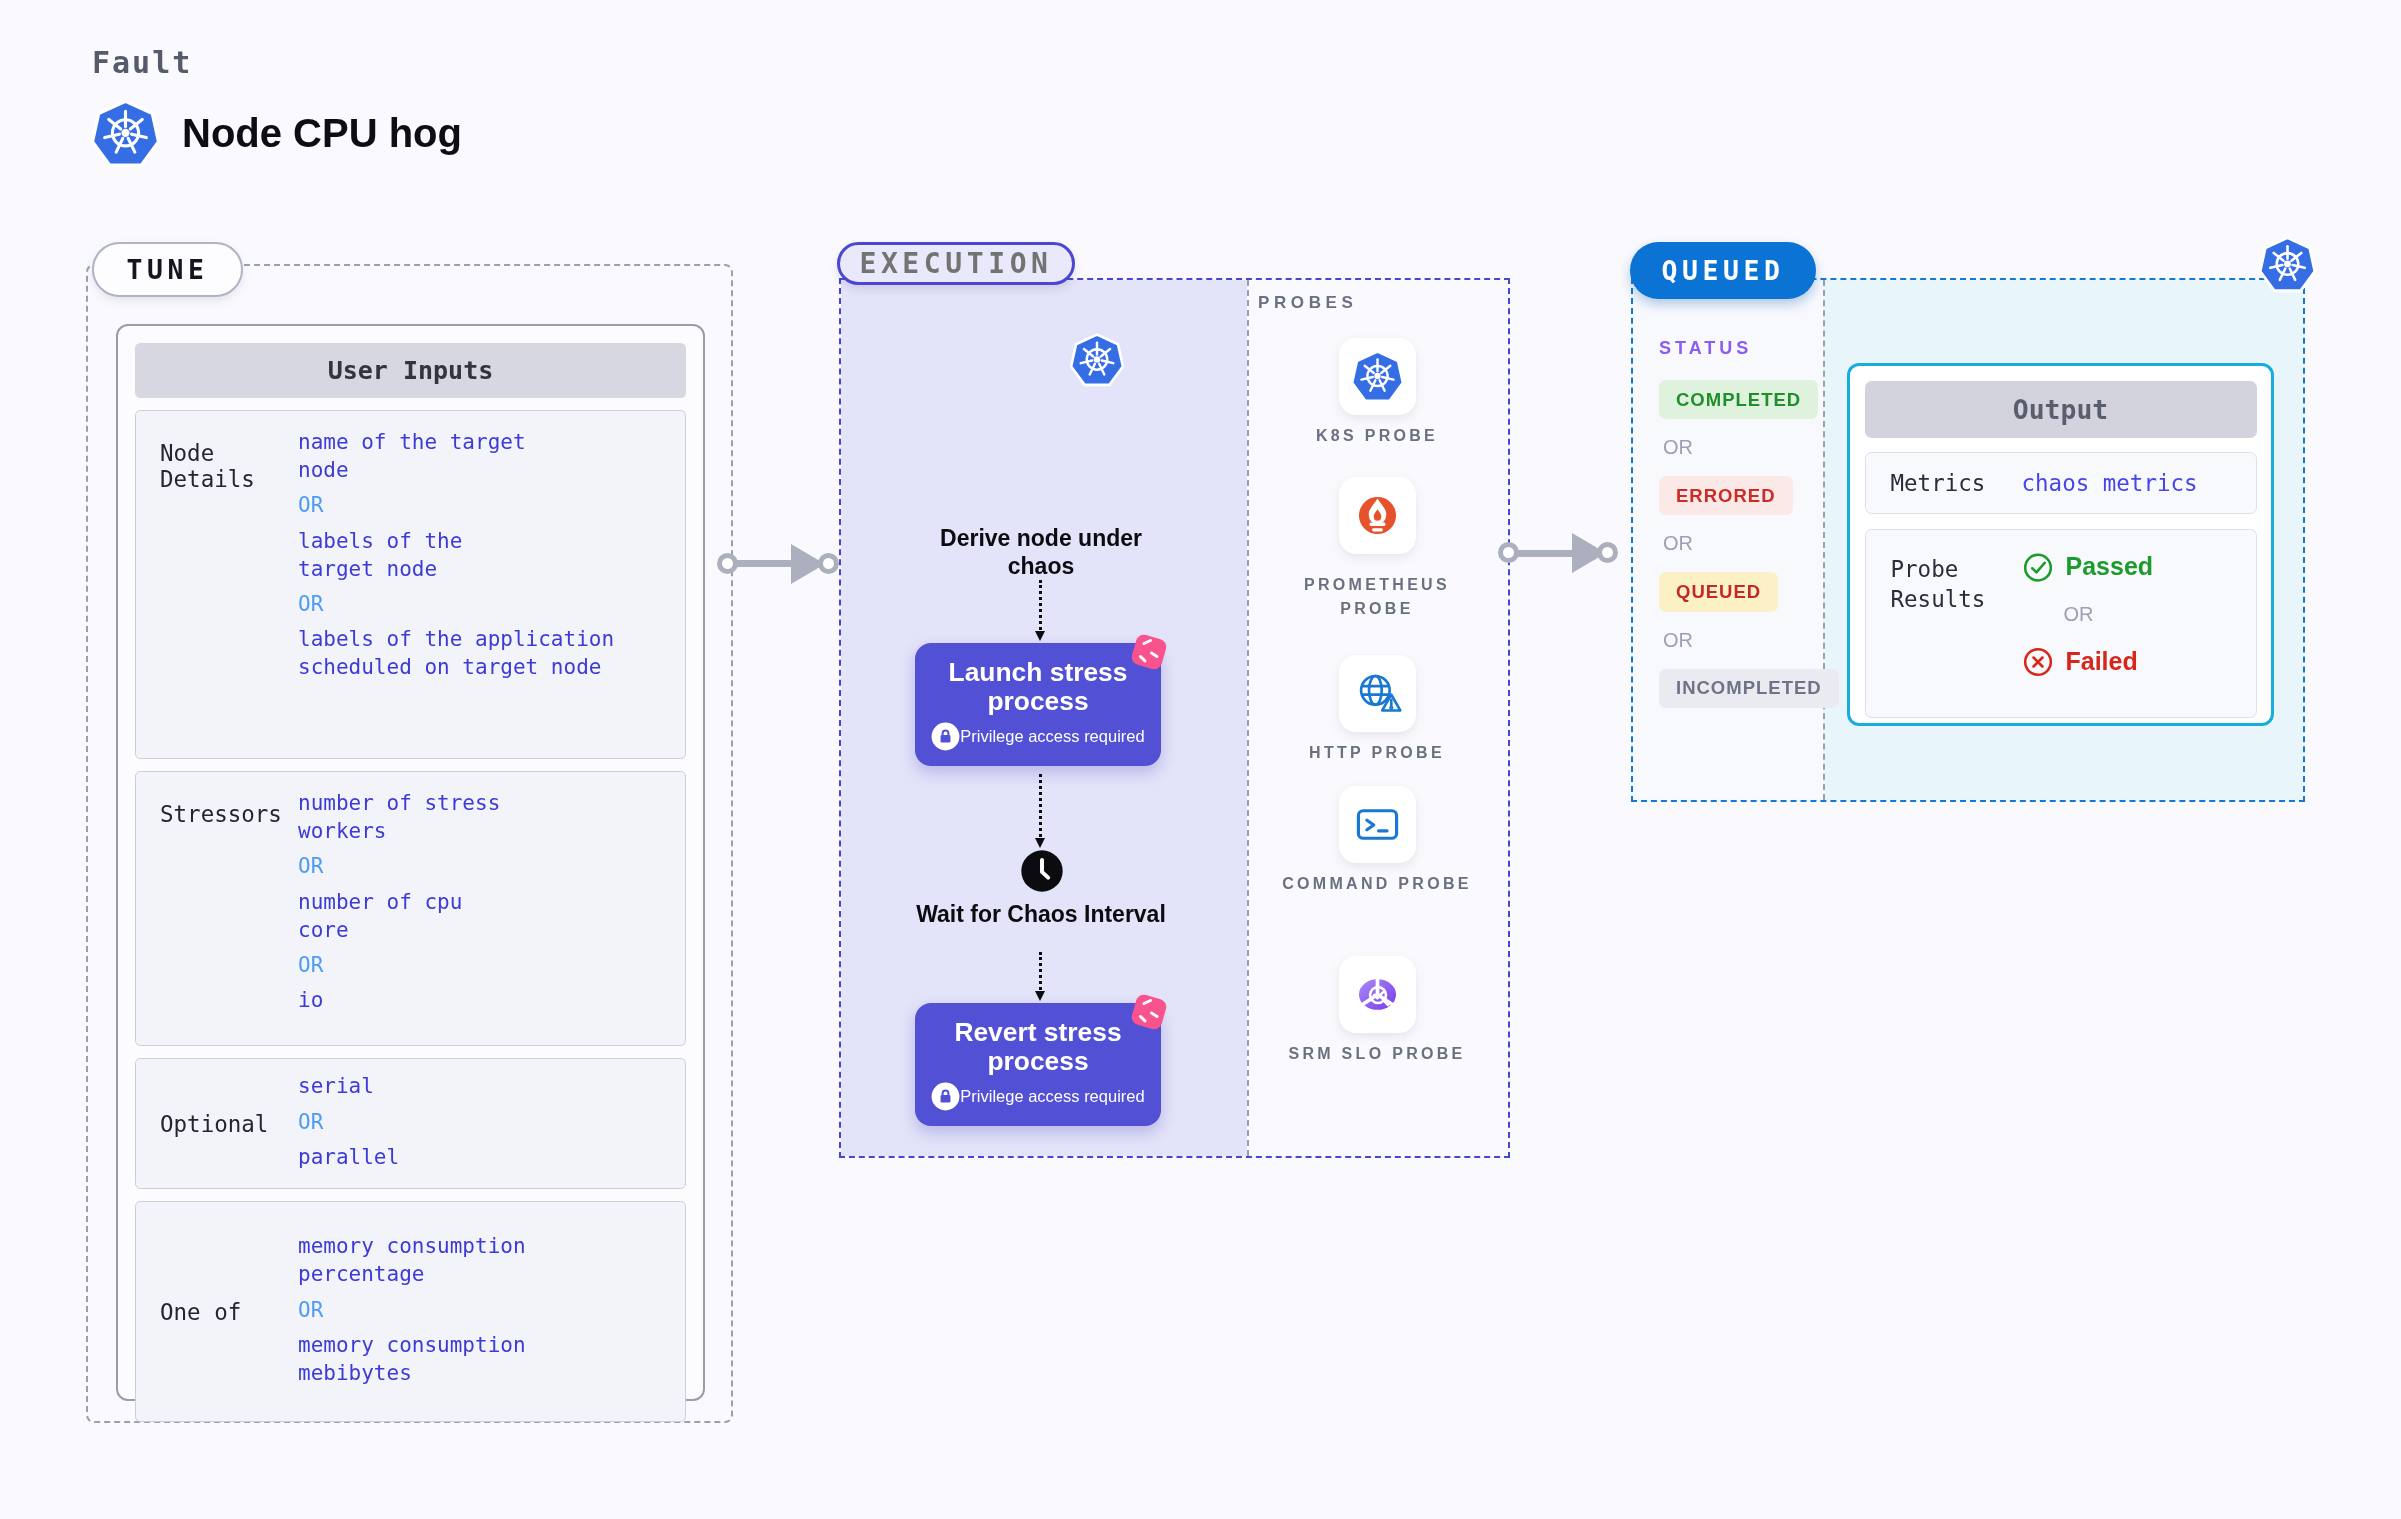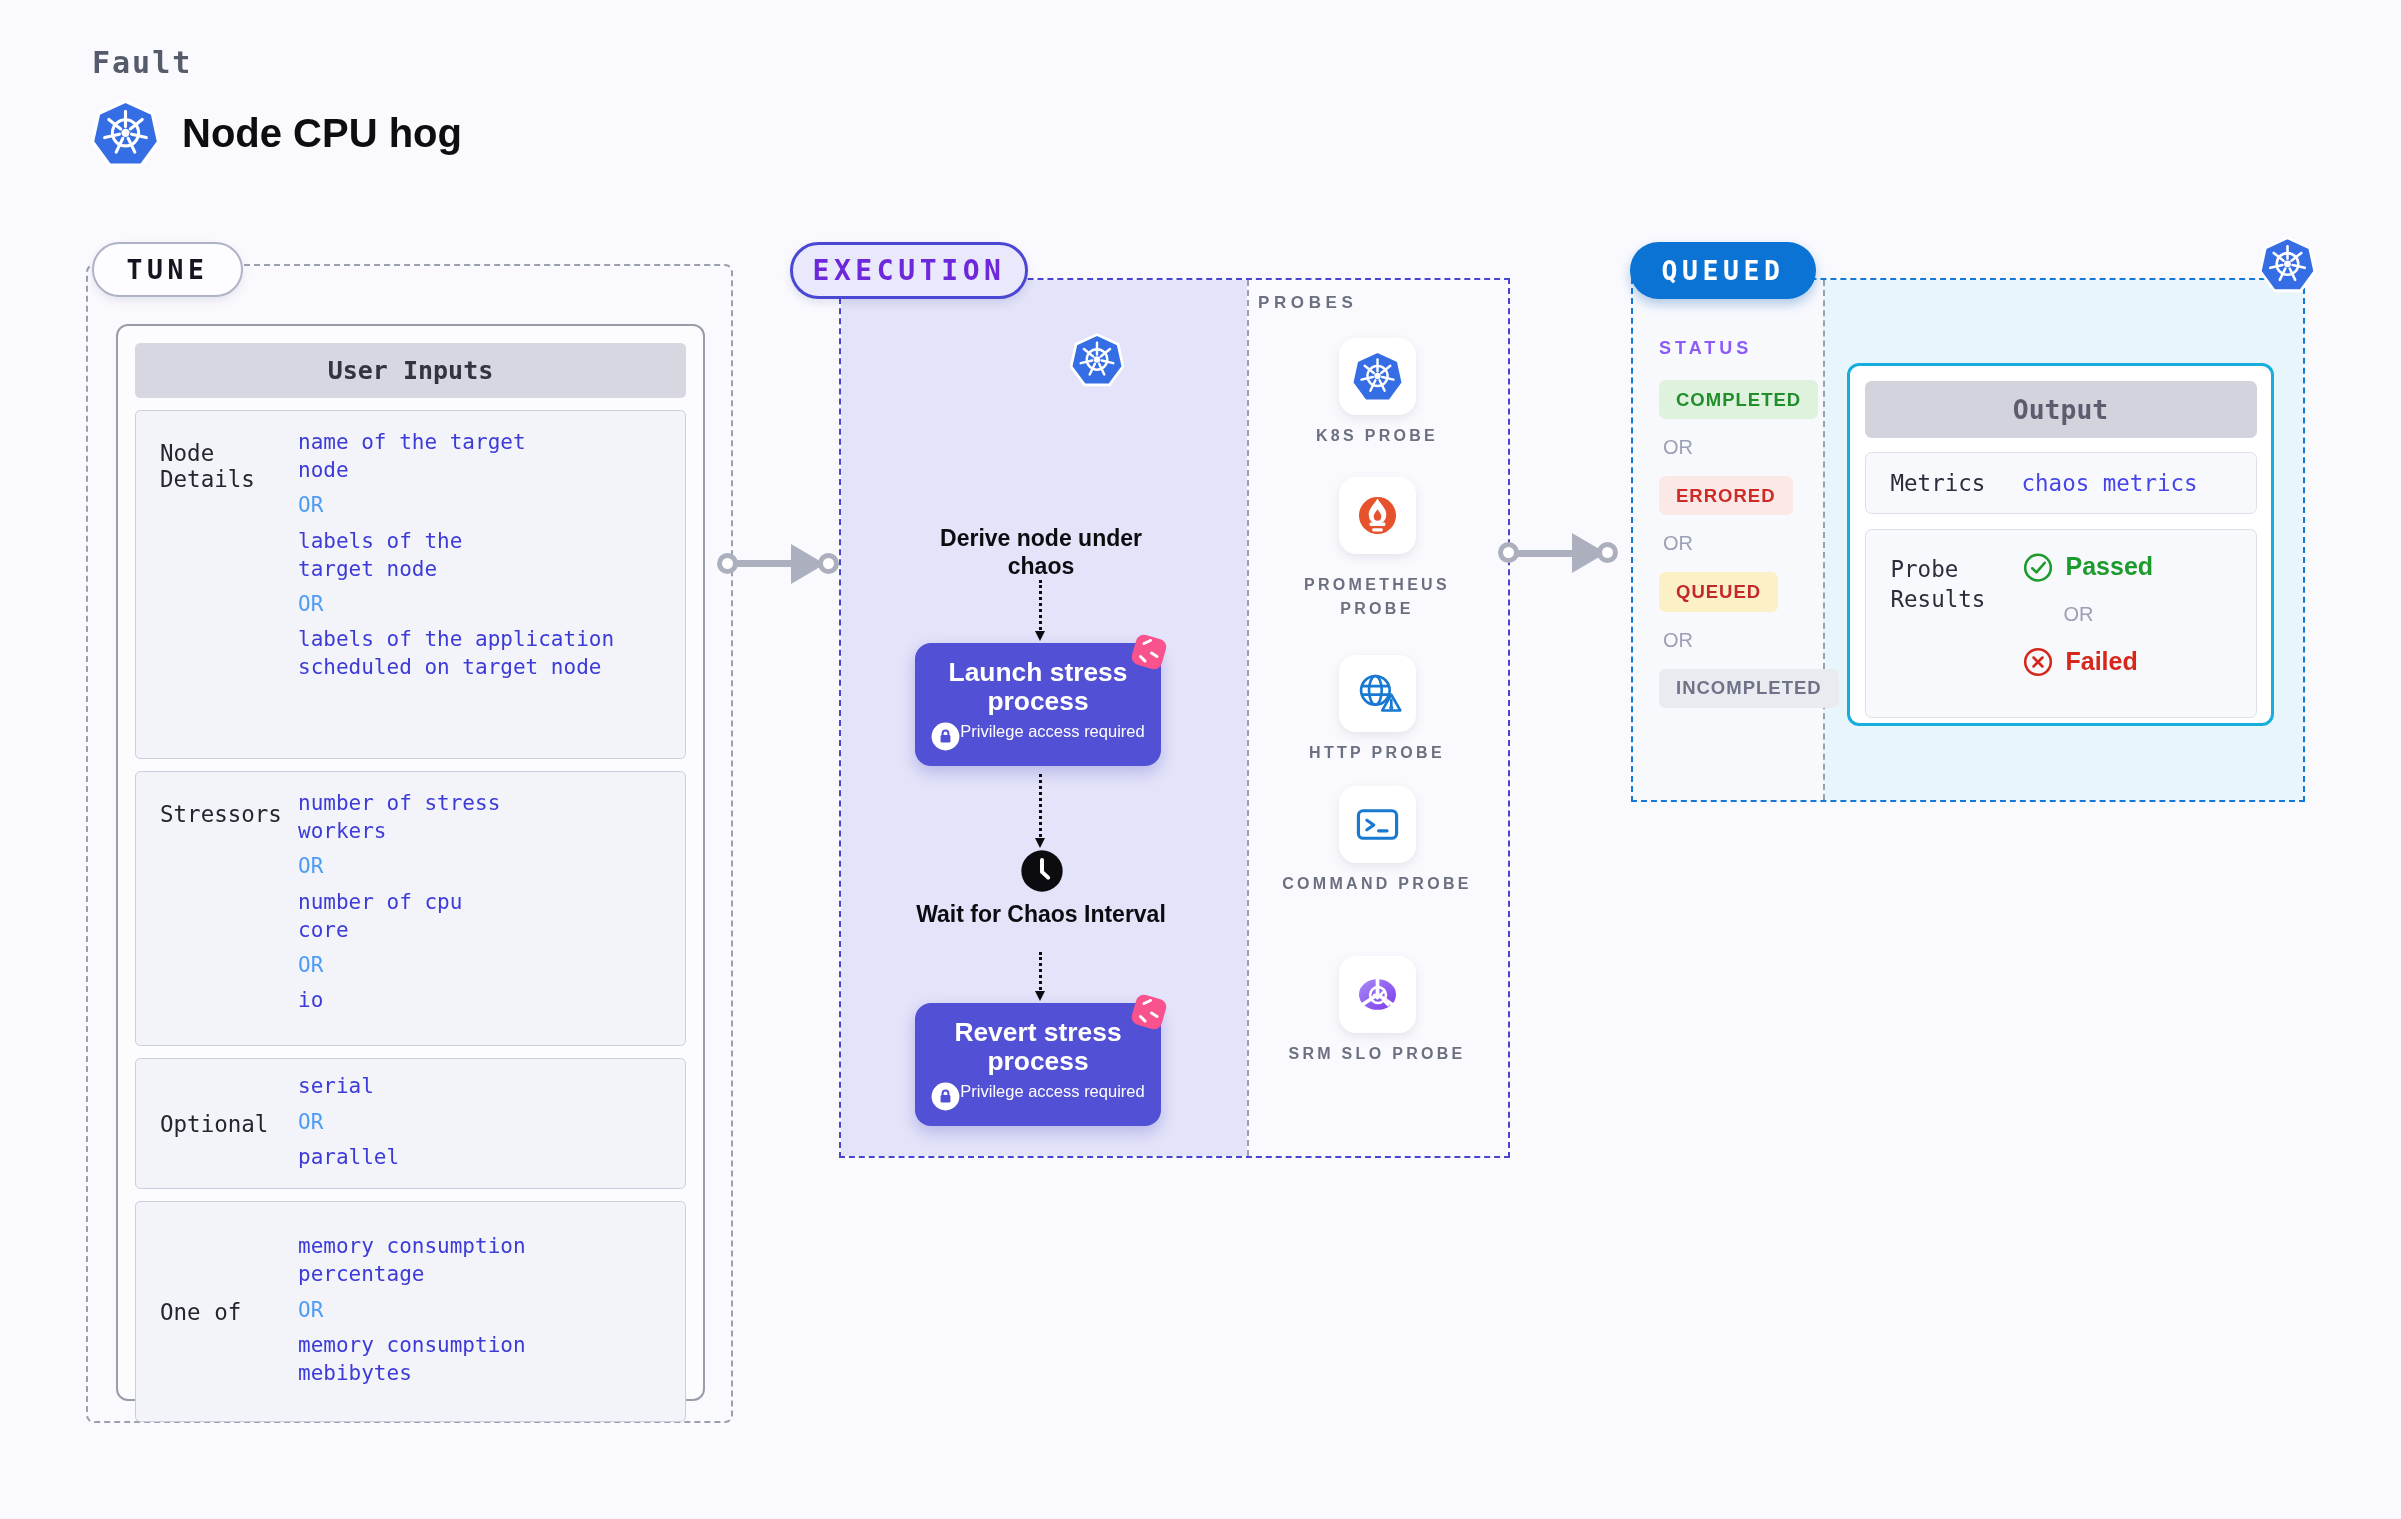--- a/index.html
+++ b/index.html
@@ -49,22 +49,22 @@
                background:#fff; border:5.3px solid #ACAFBD; }
   .conn .bar { position:absolute; height:6.6px; background:#ACAFBD; }
   .conn .tri { position:absolute; width:0; height:0; border-top:20px solid transparent;
                border-bottom:20px solid transparent; border-left:34px solid #ACAFBD; }
 
   
   .exec-box { position:absolute; left:839px; top:278px; width:671px; height:880px;
               border:2.6px dashed #4846CE; z-index:1; }
   .exec-lav { position:absolute; left:0; top:0; bottom:0; width:406px; background:#E3E3F9; }
   .probe-area { position:absolute; left:406px; top:0; bottom:0; right:0; border-left:2px dashed #9BA0AE; }
-  .exec-pill { left:790px; top:242px; width:238px; height:57px; background:#E9E9FB;
-               border:3.3px solid #4A48D2; color:#6d28d9; font-size:28px;
+  .exec-pill { left:837px; top:242px; width:238px; height:43px; background:#E9E9FB;
+               border:3.3px solid #4A48D2; color:#737373; font-size:28px;
                box-shadow:0 4px 9.2px rgba(40,40,120,.12); }
 
   .tn-box { position:absolute; left:959px; top:347px; width:152px; height:157px; background:#fff;
             border:3.3px solid #0B0B10; z-index:2; }
   .tn-bar { height:17px; background:#0B0B10; }
   .tn-body { padding:9.2px 12px; }
   .tn-title { font-family:"DejaVu Sans Mono",monospace; font-weight:bold; font-size:20px;
               line-height:1.2; color:#0B0B10; white-space:pre-line; }
   .tn-row { display:flex; align-items:center; gap:10.6px; margin-top:7.3px; }
   .tn-chk { width:13.2px; height:13.2px; border:2px solid #0B0B10; }
@@ -77,21 +77,21 @@
   .varrow { position:absolute; width:0; border-left:3.3px dotted #0B0B10; z-index:2; }
   .varrow:after { content:""; position:absolute; bottom:-10.6px; left:-6.6px; width:0; height:0;
                   border-left:5.3px solid transparent; border-right:5.3px solid transparent;
                   border-top:10.6px solid #0B0B10; }
 
   .flow-btn { position:absolute; left:915px; width:246px; height:123px; background:#5250D4;
               border-radius:16px; display:flex; flex-direction:column; align-items:center;
               justify-content:center; gap:5.3px; z-index:2;
               box-shadow:0 6.6px 14.5px rgba(60,58,190,.25); }
   .flow-btn .t { color:#fff; font-size:26.4px; font-weight:bold; line-height:1.12; text-align:center; width:198px; }
-  .priv { display:flex; align-items:flex-start; }
+  .priv { display:flex; align-items:center; }
   .priv .lock { width:29px; height:29px; }
   .priv .p { color:#fff; font-size:16.5px; }
   .chaos-badge { position:absolute; right:-13.2px; top:-16px; width:50px; height:50px; z-index:3; }
   .clock { position:absolute; left:1020px; top:849px; width:44px; height:44px; z-index:2; }
 
   .probes-title { position:absolute; left:1258px; top:293px; font-size:17px; font-weight:bold;
                   letter-spacing:4.6px; color:#6B7080; z-index:2; }
   .probe-item { position:absolute; left:1255px; width:244px; display:flex; flex-direction:column;
                 align-items:center; z-index:2; }
   .probe-card { width:77px; height:77px; background:#fff; border-radius:17px;

